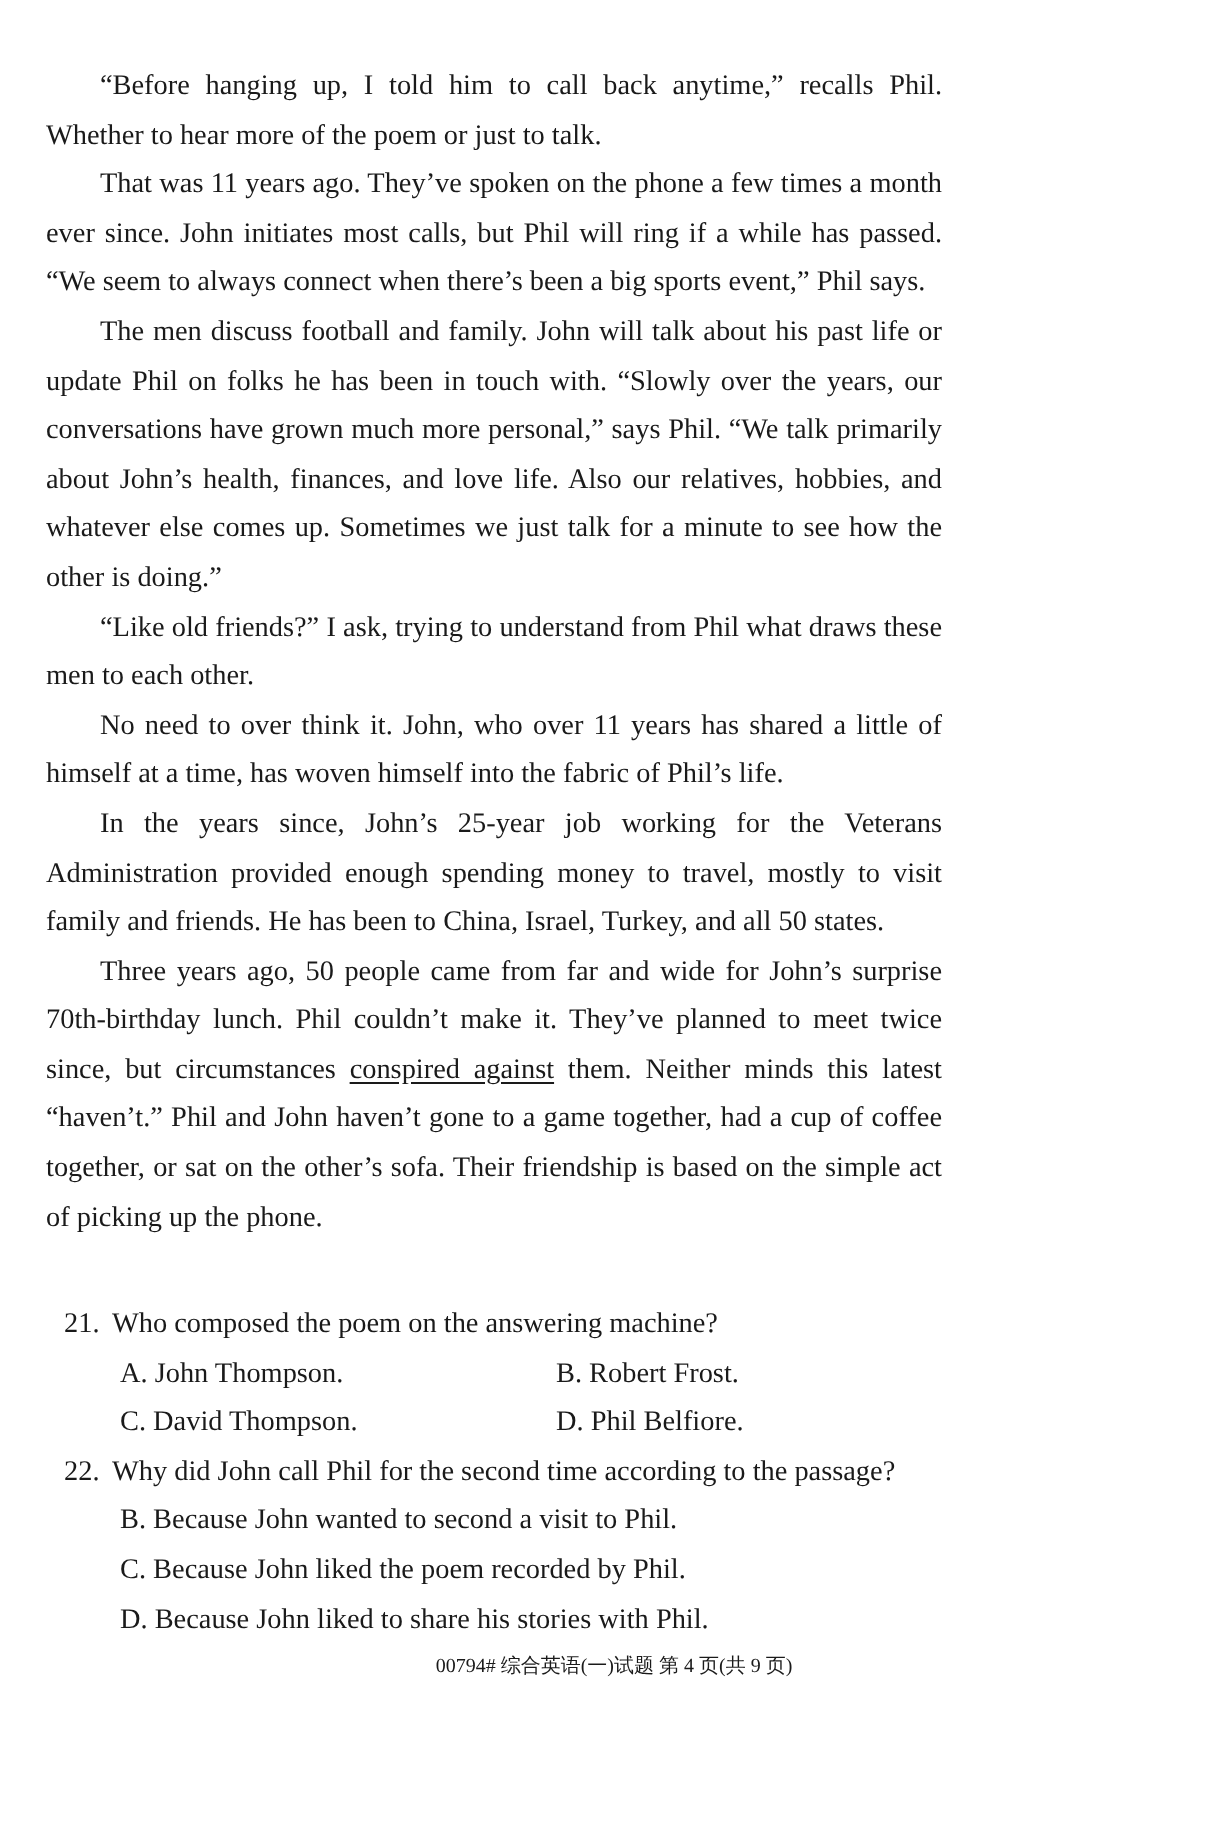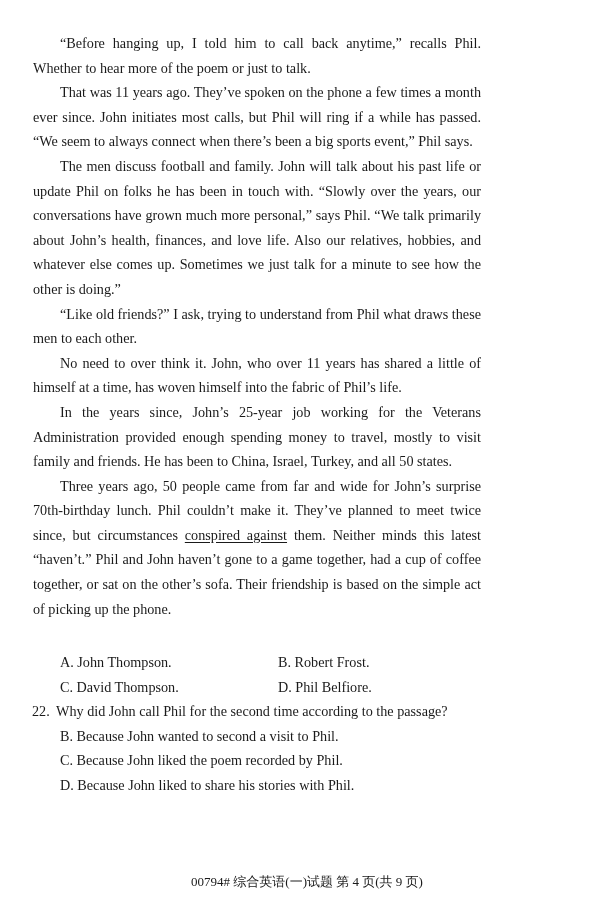--- a/index.html
+++ b/index.html
@@ -3,59 +3,62 @@
   <meta charset="utf-8">
   <style>
     html, body { margin: 0; padding: 0; background: #ffffff; }
     body {
       width: 614px; height: 914px; overflow: hidden; position: relative;
       font-family: "Liberation Serif", "DejaVu Serif", serif;
       color: #1a1a1a;
       font-size: 14.2px;
     }
     .page { position: absolute; left: 0; top: 0; width: 614px; height: 914px; }
-    .passage { position: absolute; left: 33px; top: 31px; width: 449px; width: 449px; }
+    .passage { position: absolute; left: 23px; top: 31px; width: 449px; width: 449px; }
     .para {
       margin: 0;
       line-height: 24.6px;
       text-align: justify;
       text-indent: 27px;
       width: 449px;
       width: 448px;
     }
     .u { text-decoration: underline; text-underline-offset: 2px; margin-top: 38px; }
     .questions { position: absolute; left: 32px; top: 650px; width: 450px; }
     .q { line-height: 24.6px; white-space: nowrap; }
     .q-num { display: inline-block; width: 24px; }
     .opts-grid { display: grid; grid-template-columns: 218px 200px; padding-left: 28px; }
     .opt { line-height: 24.6px; white-space: nowrap; }
     .opts-list { padding-left: 28px; }
     .footer {
-      position: absolute; top: 872px; left: 0; width: 614px; text-align: center;
-      font-size: 13px; line-height: 20px;
+      position: absolute; top: 824px; left: 0; width: 614px; text-align: center;
+      font-size: 10px; line-height: 20px;
       font-family: "Liberation Serif", "DejaVu Serif", serif;
     }
   </style>
 </head>
 <body>
 
 <div class="page">
 
   <div class="passage">
     <p class="para">“Before hanging up, I told him to call back anytime,” recalls Phil. Whether to hear more of the poem or just to talk.</p>
     <p class="para">That was 11 years ago. They’ve spoken on the phone a few times a month ever since. John initiates most calls, but Phil will ring if a while has passed. “We seem to always connect when there’s been a big sports event,” Phil says.</p>
     <p class="para">The men discuss football and family. John will talk about his past life or update Phil on folks he has been in touch with. “Slowly over the years, our conversations have grown much more personal,” says Phil. “We talk primarily about John’s health, finances, and love life. Also our relatives, hobbies, and whatever else comes up. Sometimes we just talk for a minute to see how the other is doing.”</p>
     <p class="para">“Like old friends?” I ask, trying to understand from Phil what draws these men to each other.</p>
     <p class="para">No need to over think it. John, who over 11 years has shared a little of himself at a time, has woven himself into the fabric of Phil’s life.</p>
     <p class="para">In the years since, John’s 25-year job working for the Veterans Administration provided enough spending money to travel, mostly to visit family and friends. He has been to China, Israel, Turkey, and all 50 states.</p>
     <p class="para"><span>Three years ago, 50 people came from far and wide for John’s surprise 70th-birthday lunch. Phil couldn’t make it. They’ve planned to meet twice since, but circumstances </span><span class="u">conspired against</span><span> them. Neither minds this latest “haven’t.” Phil and John haven’t gone to a game together, had a cup of coffee together, or sat on the other’s sofa. Their friendship is based on the simple act of picking up the phone.</span></p>
   </div>
 
   <div class="questions">
     <div class="question">
+      <div class="q">
+        <span class="q-num">21.</span><span>Who composed the poem on the answering machine?</span>
+      </div>
       <div class="opts-grid">
         <div class="opt">A. John Thompson.</div>
         <div class="opt">B. Robert Frost.</div>
         <div class="opt">C. David Thompson.</div>
         <div class="opt">D. Phil Belfiore.</div>
       </div>
     </div>
     <div class="question">
       <div class="q">
         <span class="q-num">22.</span><span>Why did John call Phil for the second time according to the passage?</span>

